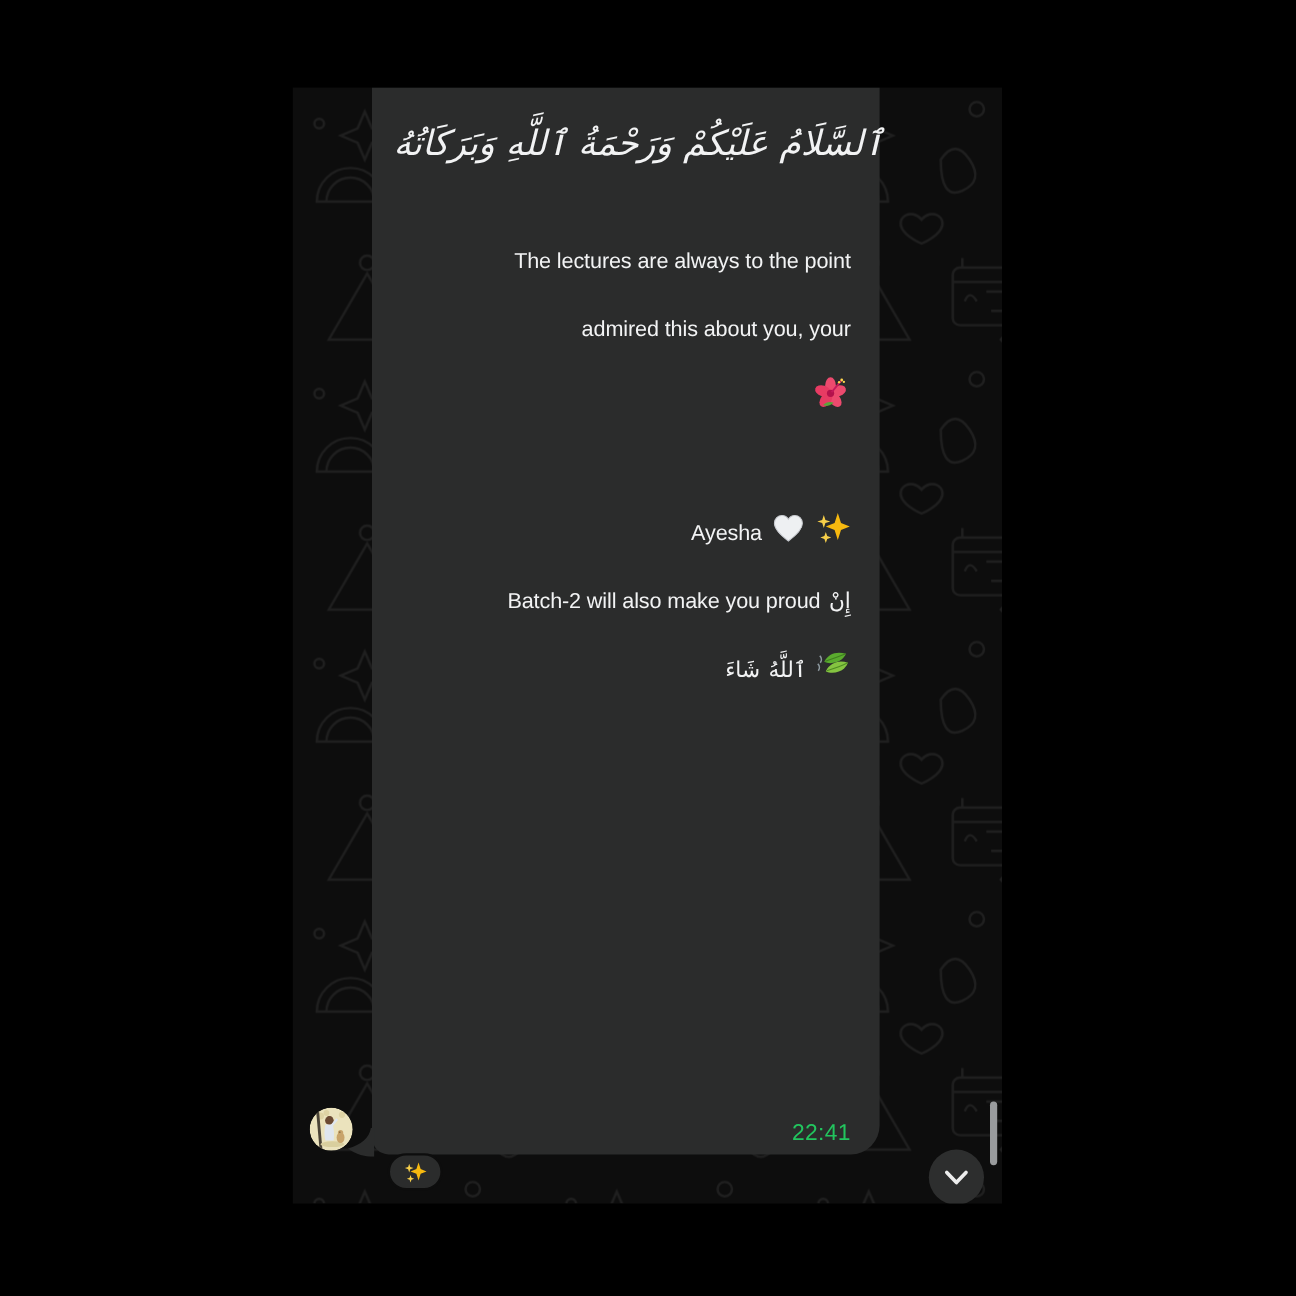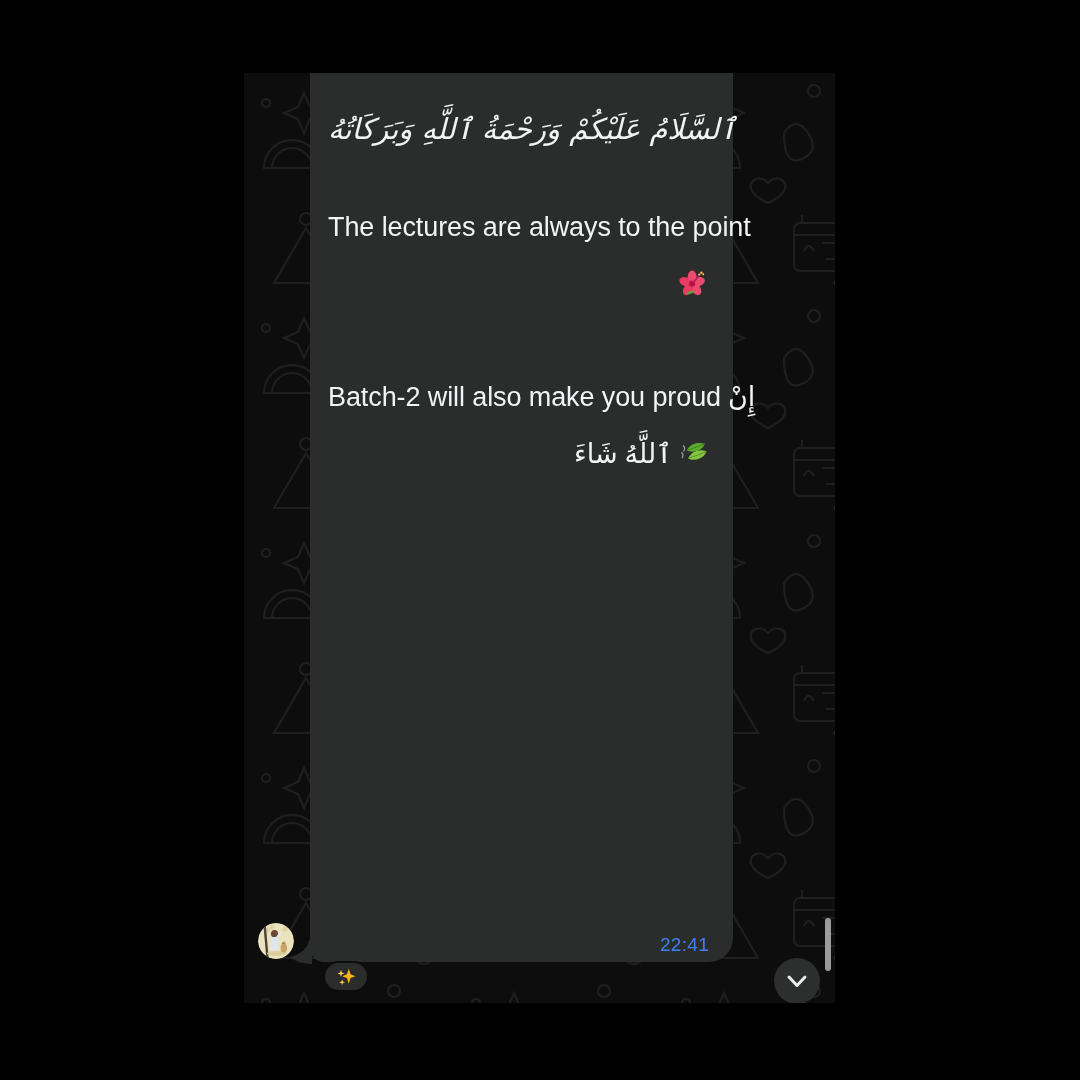--- a/index.html
+++ b/index.html
@@ -4,32 +4,32 @@
 <style>
   html,body{margin:0;padding:0;background:#000;}
   .stage{position:relative;width:1080px;height:1080px;background:#000;overflow:hidden;
          font-family:"Liberation Sans","DejaVu Sans",sans-serif;}
   .chat-viewport{position:absolute;left:244px;top:73px;width:591px;height:930px;
                  background:#0d0d0d;overflow:hidden;}
   .doodle-svg{position:absolute;left:0;top:0;}
   
   .bubble{position:absolute;left:66px;top:0;width:423px;height:889px;
           background:#2b2c2c;border-radius:0 0 24px 14px;
-          box-sizing:border-box;padding:24px 24px 0 18px;}
-  .msg-line{display:block;text-align:right;color:#f2f3f4;font-size:27px;
+          box-sizing:border-box;padding:14px 24px 0 18px;}
+  .msg-line{display:block;text-align:right;color:#f2f3f4;font-size:18px;
             line-height:57px;height:57px;white-space:nowrap;letter-spacing:-0.1px;}
   .tok{unicode-bidi:isolate;}
   .tok + .tok{margin-left:7px;}
   .blk{margin:0;}
   .blk-salam .msg-line{font-style:italic;font-size:29px;height:64px;line-height:64px;
                        font-family:"DejaVu Sans",sans-serif;}
   .blk-salam{margin-bottom:38px;}
   .blk-para1{margin-bottom:56px;}
   .emo{display:inline-block;vertical-align:-5px;}
-  .timestamp{position:absolute;right:24px;bottom:6px;color:#3b82f6;font-size:19px;
+  .timestamp{position:absolute;right:24px;bottom:6px;color:#22c55e;font-size:19px;
              letter-spacing:0.3px;}
   
   .tail-svg{position:absolute;left:46px;top:867px;}
   
   .avatar{position:absolute;left:14px;top:850px;width:36px;height:36px;border-radius:50%;
           overflow:hidden;}
   
   .reaction-pill{position:absolute;left:79px;top:888px;width:46px;height:31px;
                  background:#2b2c2c;border:2px solid #0d0d0d;border-radius:17px;
                  display:flex;align-items:center;justify-content:center;box-sizing:border-box;}
@@ -122,25 +122,31 @@
       <rect width="591" height="930" fill="url(#dp)"></rect>
     </svg>
 
     <div class="bubble">
       <div id="msg-blocks">
           <div class="blk blk-salam">
             <div class="msg-line"><span class="tok">ٱلسَّلَامُ عَلَيْكُمْ وَرَحْمَةُ ٱللَّهِ وَبَرَكَاتُهُ</span></div>
           </div>
           <div class="blk blk-para1">
             <div class="msg-line"><span class="tok">The lectures are always to the point</span></div>
+            <div class="msg-line"><span class="tok">admired this about you, your</span></div>
             <div class="msg-line"><svg width="32" height="32" class="emo tok">
                 <use href="#e-hibiscus"></use>
               </svg></div>
           </div>
           <div class="blk blk-para2">
+            <div class="msg-line"><span class="tok">Ayesha</span><svg width="30" height="30" class="emo tok">
+                <use href="#e-wheart"></use>
+              </svg><svg width="30" height="30" class="emo tok">
+                <use href="#e-sparkles"></use>
+              </svg></div>
             <div class="msg-line"><span class="tok">Batch-2 will also make you proud</span><span class="tok">إِنْ</span></div>
             <div class="msg-line"><span class="tok">شَاءَ</span><span class="tok">ٱللَّهُ</span><svg width="30" height="30" class="emo tok">
                 <use href="#e-leaf"></use>
               </svg></div>
           </div>
         </div>
       <div class="timestamp">22:41</div>
     </div>
 
     <svg class="tail-svg" width="22" height="24">

